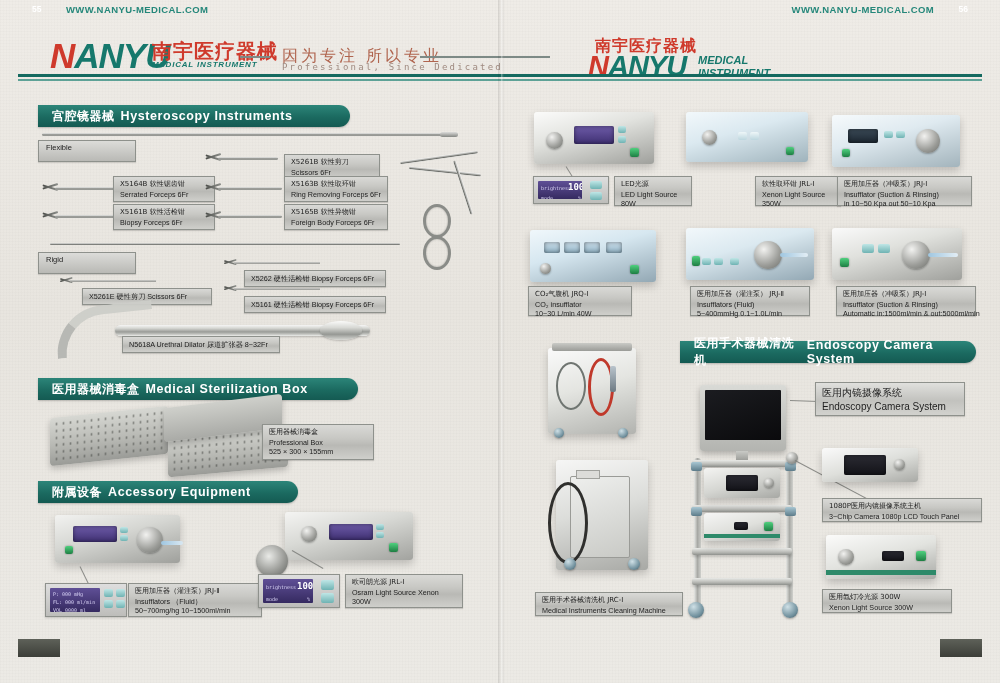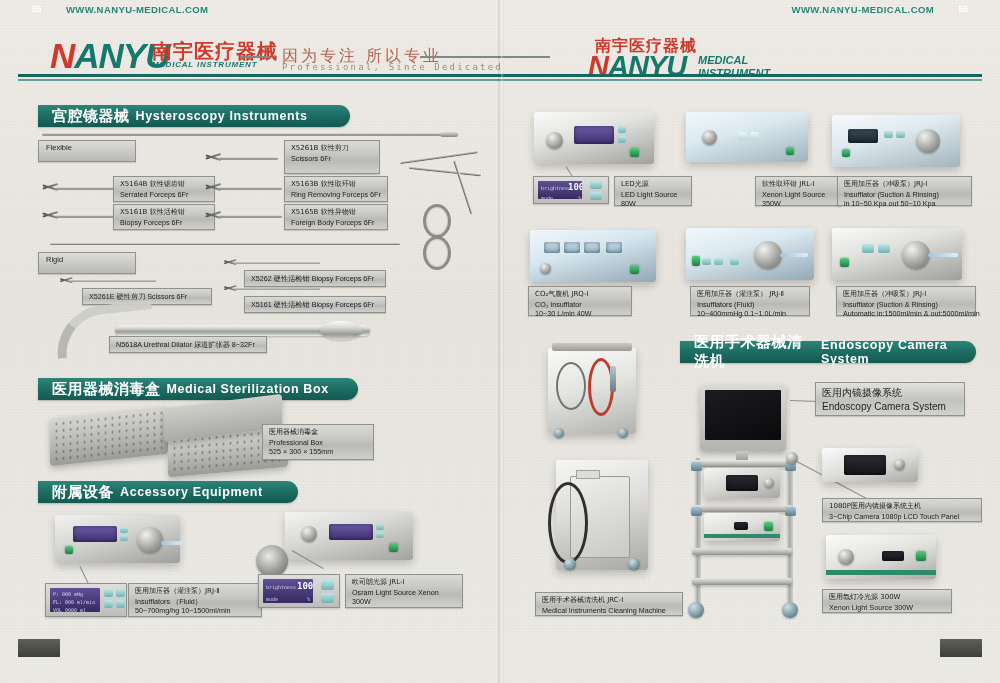--- a/index.html
+++ b/index.html
@@ -35,21 +35,21 @@
   .logo-r{position:absolute;right:22px;top:30px;text-align:left;width:200px;}
   .logo-r .cn{position:absolute;left:25px;top:6px;font-size:16px;font-weight:bold;color:#cf3a2c;letter-spacing:1px;font-family:"DejaVu Sans",sans-serif;}
   .logo-r .word{position:absolute;left:18px;top:22px;font-style:italic;font-weight:bold;font-size:29px;line-height:1;letter-spacing:-1px;}
   .logo-r .word .n1{color:#cf3a2c;}
   .logo-r .word .rest{color:#16786c;}
   .logo-r .mi{position:absolute;left:128px;top:24px;font-size:11px;font-weight:bold;font-style:italic;color:#16786c;line-height:13px;}
   
   .banner{position:absolute;height:22px;border-radius:0 11px 11px 0;
     background:linear-gradient(180deg,#2c8579 0%,#1b6a60 55%,#145a52 100%);
     box-shadow:0 1px 2px rgba(0,0,0,.22);display:flex;align-items:center;}
-  .banner .bcn{font-size:15px;font-weight:bold;color:#fff;padding-left:14px;letter-spacing:.5px;font-family:Liberation Mono, monospace;}
+  .banner .bcn{font-size:12px;font-weight:bold;color:#fff;padding-left:14px;letter-spacing:.5px;font-family:Liberation Mono, monospace;}
   .banner .ben{font-size:12.5px;font-weight:bold;color:#fff;padding-left:6px;letter-spacing:.6px;}
   
   .lbl{position:absolute;border:1px solid #8e918c;
     background:linear-gradient(180deg,#d9d9d6 0%,#c8c8c4 38%,#b9b9b5 60%,#cfcfcb 100%);
     box-shadow:0 1px 1px rgba(0,0,0,.15);padding:3px 6px;box-sizing:border-box;}
   .lbl div{font-size:7.2px;color:#1d1d1d;line-height:9.6px;white-space:nowrap;}
   .lbl .cn{font-family:"DejaVu Sans",sans-serif;font-size:7px;}
   .plain{position:absolute;border:1px solid #8e918c;
     background:linear-gradient(180deg,#dcdcd9,#b9b9b5);box-shadow:0 1px 1px rgba(0,0,0,.12);}
   .plain span{font-size:7.5px;color:#1d1d1d;padding:2px 0 0 7px;display:block;}
@@ -154,21 +154,21 @@
 
   <div class="shaft" style="left:42px;top:133px;width:400px;height:3px;"></div>
   <div class="tip-cone" style="left:440px;top:132px;width:18px;height:5px;border-radius:3px;"></div>
 
   <div class="plain" style="left:38px;top:140px;width:96px;height:20px;">
     <span>Flexible</span>
   </div>
 
   <div class="jaw" style="left:205px;top:152px;"></div>
   <div class="shaft" style="left:218px;top:157px;width:60px;"></div>
-  <div class="lbl" style="left:284px;top:140px;width:96px;height:34px;">
+  <div class="lbl" style="left:284px;top:154px;width:96px;height:26px;">
     <div class="cn">X5261B 软性剪刀</div>
     <div>Scissors 6Fr</div>
   </div>
 
   <div class="jaw" style="left:42px;top:182px;"></div>
   <div class="shaft" style="left:55px;top:187px;width:75px;"></div>
   <div class="lbl" style="left:113px;top:176px;width:102px;height:26px;">
     <div class="cn">X5164B 软性锯齿钳</div>
     <div>Serrated Forceps 6Fr</div>
   </div>
@@ -222,21 +222,21 @@
   <div class="thin-shaft" style="left:234px;top:288px;width:86px;"></div>
   <div class="lbl" style="left:244px;top:296px;width:142px;height:17px;">
     <div>X5161 硬性活检钳 Biopsy Forceps 6Fr</div>
   </div>
 
   <div class="dilator">
     <div class="dil-curve"></div>
     <div class="dil-body"></div>
     <div class="dil-bulb"></div>
   </div>
-  <div class="lbl" style="left:109px;top:336px;width:158px;height:17px;">
+  <div class="lbl" style="left:122px;top:336px;width:158px;height:17px;">
     <div>N5618A Urethral Dilator 尿道扩张器 8~32Fr</div>
   </div>
 
   <div class="banner" style="left:38px;top:378px;width:320px;">
     <span class="bcn">医用器械消毒盒</span>
     <span class="ben">Medical Sterilization Box</span>
   </div>
 
   <div class="sbox" style="left:50px;top:412px;width:118px;height:48px;transform:skewY(-6deg);">
     <div class="perf"></div>
@@ -390,21 +390,21 @@
     <div class="sqbtn" style="left:16px;top:30px;width:9px;height:7px;"></div>
     <div class="sqbtn" style="left:28px;top:30px;width:9px;height:7px;"></div>
     <div class="sqbtn" style="left:44px;top:30px;width:9px;height:7px;"></div>
     <div class="grnbtn" style="left:6px;top:28px;width:8px;height:10px;"></div>
     <div class="knob" style="left:68px;top:13px;width:28px;height:28px;"></div>
     <div style="position:absolute;left:94px;top:25px;width:28px;height:4px;background:linear-gradient(90deg,#9fc6e0,#e3eef5);border-radius:2px;"></div>
   </div>
   <div class="lbl" style="left:690px;top:286px;width:120px;height:30px;">
     <div class="cn">医用加压器（灌注泵） JRJ-Ⅱ</div>
     <div>Insufflators (Fluid)</div>
-    <div>10~400mmHg 0.1~1.0L/min</div>
+    <div>5~400mmHg 0.1~1.0L/min</div>
   </div>
 
   <div class="dev" style="left:832px;top:228px;width:130px;height:52px;
       background:linear-gradient(165deg,#fafafa 0%,#e0e1dd 40%,#9fa09c 100%);">
     <div class="sqbtn" style="left:30px;top:16px;width:12px;height:9px;"></div>
     <div class="sqbtn" style="left:46px;top:16px;width:12px;height:9px;"></div>
     <div class="grnbtn" style="left:8px;top:30px;width:9px;height:9px;"></div>
     <div class="knob" style="left:70px;top:13px;width:28px;height:28px;"></div>
     <div style="position:absolute;left:96px;top:25px;width:30px;height:4px;background:linear-gradient(90deg,#9fc6e0,#e3eef5);border-radius:2px;"></div>
   </div>

